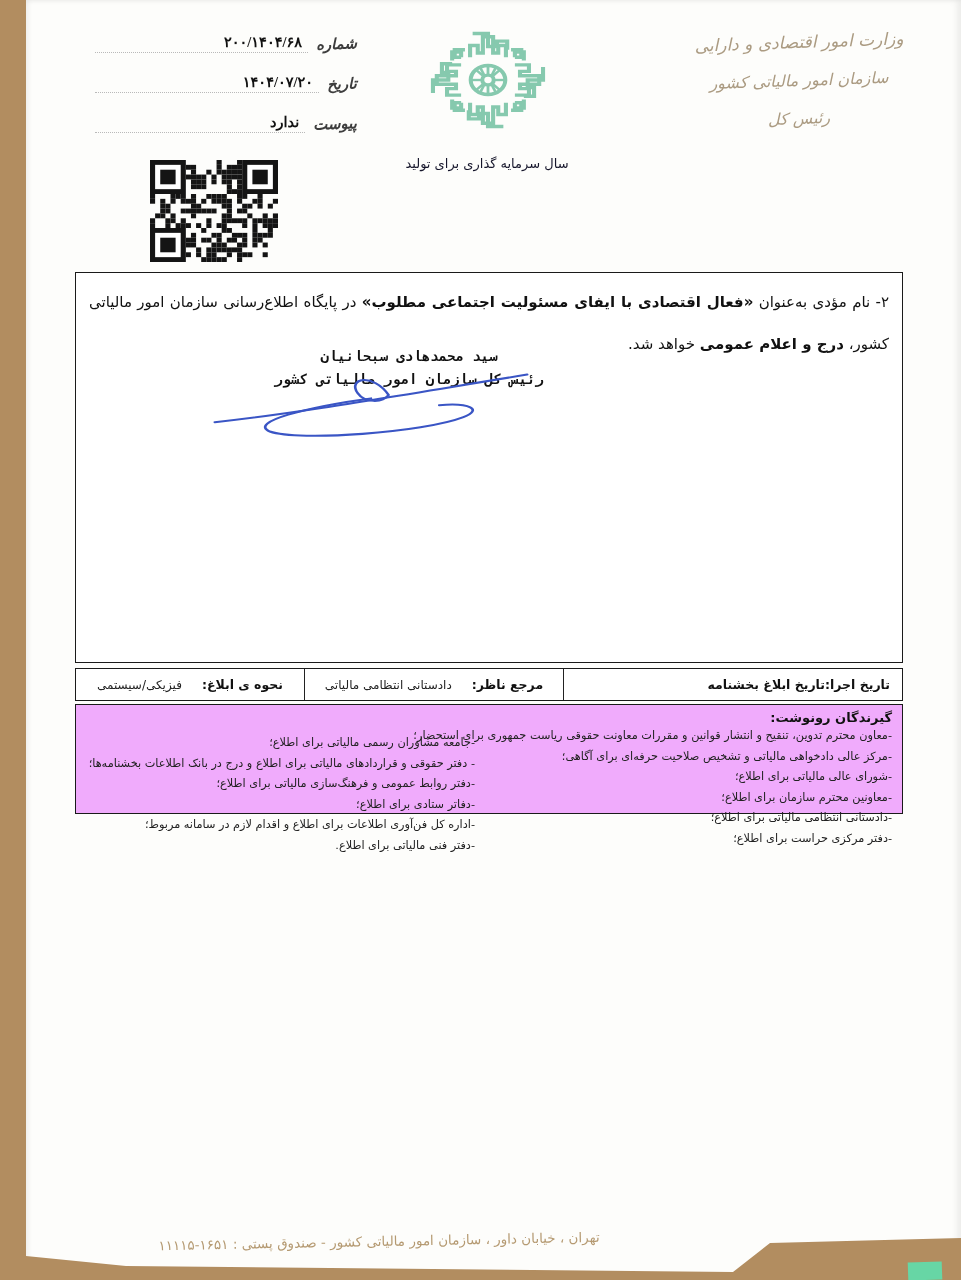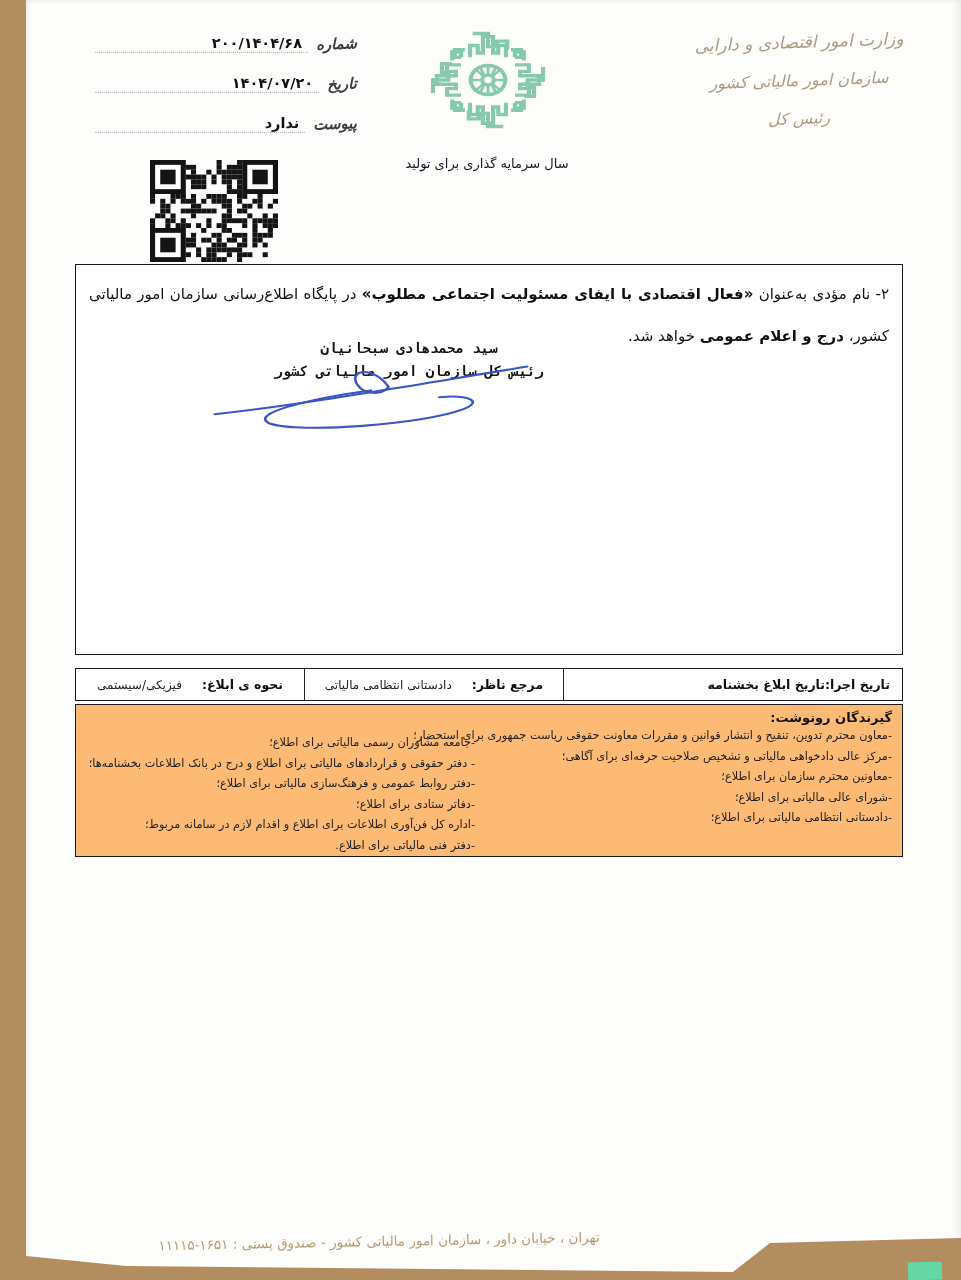--- a/index.html
+++ b/index.html
@@ -13,53 +13,53 @@
     background:#fdfdfb;
     clip-path:polygon(0 0,935px 0,935px 1238px,744px 1243px,707px 1272px,100px 1266px,0 1256px);
     box-shadow:inset -4px 0 6px rgba(0,0,0,.07), inset 3px 0 4px rgba(0,0,0,.05);
   }
   .green-tag{position:absolute;left:908px;top:1262px;width:34px;height:18px;background:#67d6a5;transform:rotate(-2deg);}
   
   .meta-block{position:absolute;left:69px;top:30px;width:262px;direction:rtl;}
   .meta-row{display:flex;align-items:flex-end;margin-bottom:17px;}
   .meta-label{font-style:italic;font-weight:600;font-size:15px;color:#3d3d3d;margin-left:8px;white-space:nowrap;transform:rotate(-2deg);}
   .meta-line{flex:1;border-bottom:1px dotted #b9b9b9;display:flex;min-height:22px;align-items:flex-end;}
-  .meta-value{font-weight:bold;font-size:14.5px;color:#111;margin:0 6px 1px 0;white-space:nowrap;}
+  .meta-value{font-weight:bold;font-size:14.5px;color:#111;margin:0 6px 1px 0;white-space:nowrap;font-family:Liberation Serif, serif;}
   .letterhead{position:absolute;left:630px;top:22px;width:286px;text-align:center;direction:rtl;
     color:#ab9b82;font-style:italic;font-weight:500;}
   .letterhead .lh1{font-size:17px;line-height:40px;transform:rotate(-2deg);}
   .letterhead .lh2{font-size:16px;line-height:38px;transform:rotate(-2deg);}
   .letterhead .lh3{font-size:16px;line-height:38px;transform:rotate(-2deg);}
   .logo-wrap{position:absolute;left:398px;top:26px;width:128px;height:108px;}
   .slogan{position:absolute;left:330px;top:156px;width:262px;text-align:center;
     font-weight:normal;font-size:13px;color:#16162b;direction:rtl;}
   .qr{position:absolute;left:124px;top:160px;width:128px;height:102px;}
   .qr svg{width:100%;height:100%;}
   
-  .main-box{position:absolute;left:49px;top:264px;width:828px;height:391px;
+  .main-box{position:absolute;left:49px;top:272px;width:828px;height:391px;
     border:1.5px solid #1a1a1a;box-sizing:border-box;background:#fff;}
   .clause{direction:rtl;text-align:justify;padding:8px 13px 0 13px;
     font-size:15px;line-height:42px;color:#111;}
   .clause b{font-weight:bold;}
   .sig-block{position:absolute;left:178px;top:73px;width:310px;text-align:center;direction:rtl;font-family:Liberation Mono, monospace;}
   .sig-name{font-weight:bold;font-size:14px;line-height:23px;color:#111;}
   .sig-title{font-weight:bold;font-size:14px;line-height:23px;color:#111;}
   .sig-ink{position:absolute;left:130px;top:88px;width:330px;height:85px;pointer-events:none;}
   
   .info-row{position:absolute;left:49px;top:668px;width:828px;height:33px;
     border:1.5px solid #1a1a1a;box-sizing:border-box;display:flex;direction:rtl;background:#fff;}
   .info-cell{display:flex;align-items:center;font-size:12.5px;color:#111;box-sizing:border-box;}
   .cell-exec{width:338px;font-weight:bold;padding-right:12px;}
   .cell-sup{width:260px;justify-content:center;border-left:1px solid #222;border-right:1px solid #222;}
   .cell-notif{flex:1;justify-content:center;}
   .info-cell .lbl{font-weight:bold;margin-left:20px;}
   .info-cell .val{font-weight:normal;font-size:12px;color:#222;}
   
-  .cc-box{position:absolute;left:49px;top:704px;width:828px;height:153px;
-    border:1.5px solid #1a1a1a;box-sizing:border-box;direction:rtl;background:#fdba74;}
+  .cc-box{position:absolute;left:49px;top:704px;width:828px;height:110px;
+    border:1.5px solid #1a1a1a;box-sizing:border-box;direction:rtl;background:#f0abfc;}
   .cc-heading{font-weight:bold;font-size:13px;color:#111;padding:5px 10px 1px 10px;}
   .cc-cols{display:flex;padding:0 10px 6px 14px;}
   .cc-col{text-align:right;}
   .cc-col-right{width:52%;}
   .cc-col-left{width:48%;padding-top:7px;}
   .cc-item{font-size:11.3px;line-height:20.5px;color:#222;white-space:nowrap;}
   
   .footer-address{position:absolute;left:70px;top:1233px;width:566px;text-align:center;
     direction:rtl;color:#b59a72;font-size:13.5px;letter-spacing:.5px;transform:rotate(-1.1deg);}
 </style>
@@ -362,23 +362,24 @@
       <span class="val">فیزیکی/سیستمی</span>
     </div>
   </div>
 
   <div class="cc-box">
     <div class="cc-heading">گیرندگان رونوشت:</div>
     <div class="cc-cols">
       <div class="cc-col cc-col-right">
           <div class="cc-item">-معاون محترم تدوین، تنقیح و انتشار قوانین و مقررات معاونت حقوقی ریاست جمهوری برای استحضار؛</div>
           <div class="cc-item">-مرکز عالی دادخواهی مالیاتی و تشخیص صلاحیت حرفه‌ای برای آگاهی؛</div>
+          <div class="cc-item">-شورای عالی مالیاتی برای اطلاع؛</div>
           <div class="cc-item">-معاونین محترم سازمان برای اطلاع؛</div>
-          <div class="cc-item">-شورای عالی مالیاتی برای اطلاع؛</div>
           <div class="cc-item">-دادستانی انتظامی مالیاتی برای اطلاع؛</div>
+          <div class="cc-item">-دفتر مرکزی حراست برای اطلاع؛</div>
         </div>
       <div class="cc-col cc-col-left">
           <div class="cc-item">-جامعه مشاوران رسمی مالیاتی برای اطلاع؛</div>
           <div class="cc-item">- دفتر حقوقی و قراردادهای مالیاتی برای اطلاع و درج در بانک اطلاعات بخشنامه‌ها؛</div>
           <div class="cc-item">-دفتر روابط عمومی و فرهنگ‌سازی مالیاتی برای اطلاع؛</div>
           <div class="cc-item">-دفاتر ستادی برای اطلاع؛</div>
           <div class="cc-item">-اداره کل فن‌آوری اطلاعات برای اطلاع و اقدام لازم در سامانه مربوط؛</div>
           <div class="cc-item">-دفتر فنی مالیاتی برای اطلاع.</div>
         </div>
     </div>

